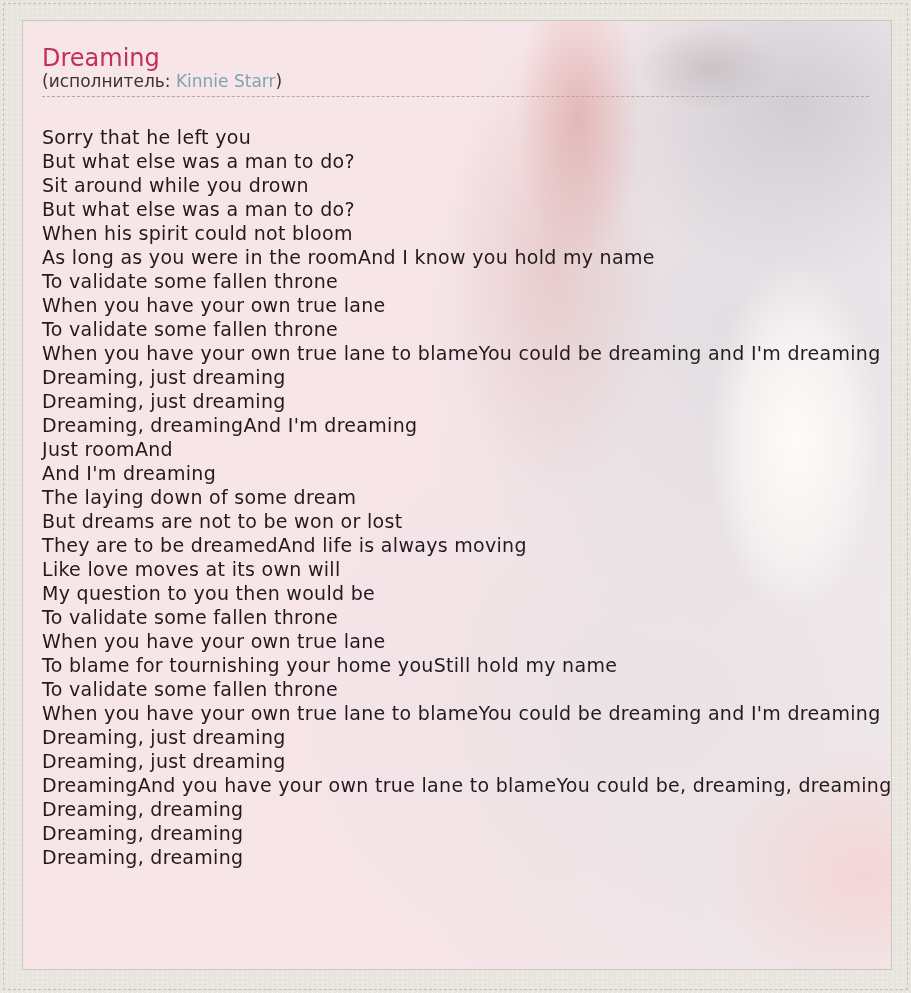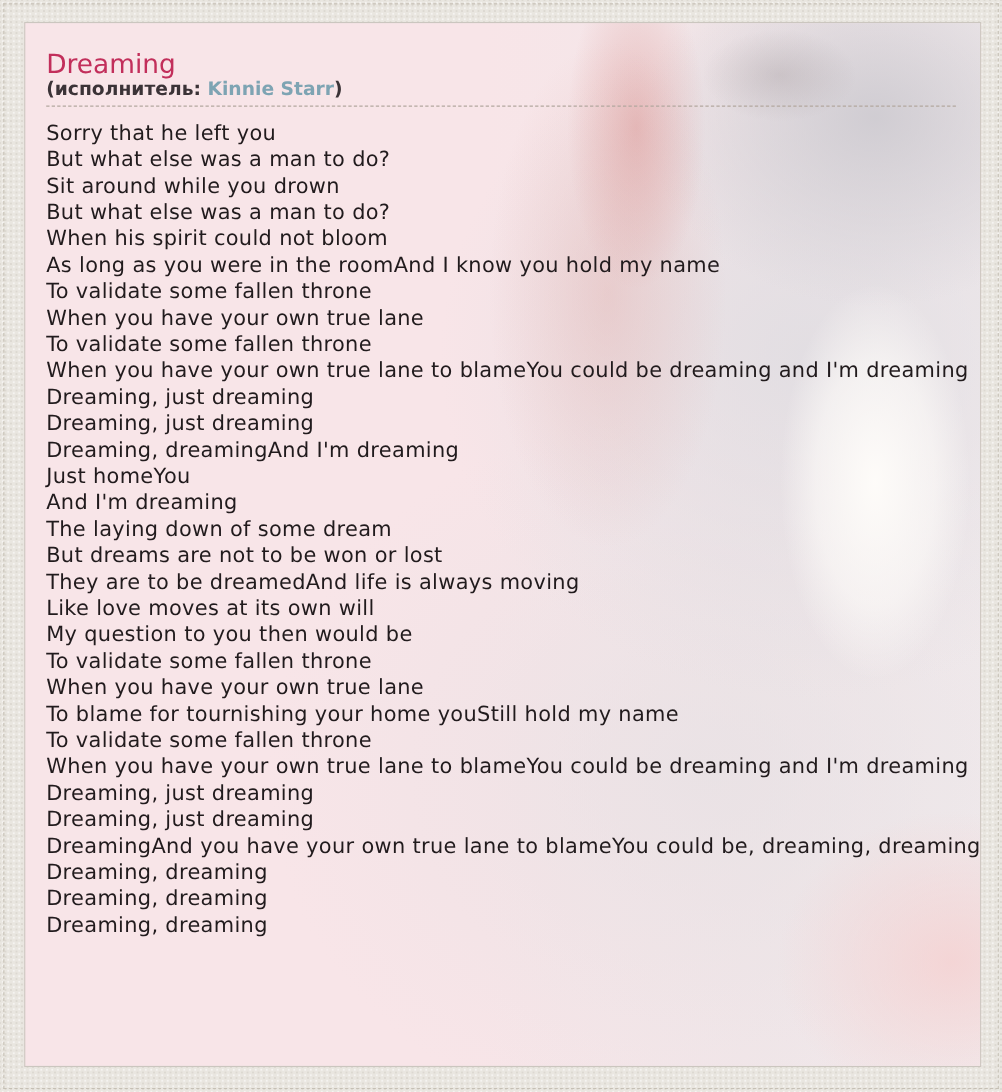--- a/index.html
+++ b/index.html
@@ -63,29 +63,28 @@
     font-weight: normal;
     color: var(--title, #c22f5b);
   }
   .artist-line {
     margin: 0 0 12px 0;
     font-size: 17px;
     line-height: 17px;
     padding-bottom: 6px;
     color: #3b3337;
     border-bottom: 1px dashed var(--separator, #b3a89f);
-    font-weight: bold;
   }
   .artist-link {
     color: var(--artist-link, #7ea4b3);
     text-decoration: none;
     cursor: pointer;
   }
   .lyrics {
-    margin-top: 12px;
+    margin-top: 28px;
     font-size: 19px;
     line-height: 24px;
     letter-spacing: 0.3px;
     color: var(--lyrics-text, #211b1d);
   }
   .lyric-line {
     white-space: pre;
     height: 24px;
   }
 </style>
@@ -106,21 +105,21 @@
         <div class="lyric-line">But what else was a man to do?</div>
         <div class="lyric-line">When his spirit could not bloom</div>
         <div class="lyric-line">As long as you were in the roomAnd I know you hold my name</div>
         <div class="lyric-line">To validate some fallen throne</div>
         <div class="lyric-line">When you have your own true lane</div>
         <div class="lyric-line">To validate some fallen throne</div>
         <div class="lyric-line">When you have your own true lane to blameYou could be dreaming and I'm dreaming</div>
         <div class="lyric-line">Dreaming, just dreaming</div>
         <div class="lyric-line">Dreaming, just dreaming</div>
         <div class="lyric-line">Dreaming, dreamingAnd I'm dreaming</div>
-        <div class="lyric-line">Just homeYou</div>
+        <div class="lyric-line">Just roomAnd</div>
         <div class="lyric-line">And I'm dreaming</div>
         <div class="lyric-line">The laying down of some dream</div>
         <div class="lyric-line">But dreams are not to be won or lost</div>
         <div class="lyric-line">They are to be dreamedAnd life is always moving</div>
         <div class="lyric-line">Like love moves at its own will</div>
         <div class="lyric-line">My question to you then would be</div>
         <div class="lyric-line">To validate some fallen throne</div>
         <div class="lyric-line">When you have your own true lane</div>
         <div class="lyric-line">To blame for tournishing your home youStill hold my name</div>
         <div class="lyric-line">To validate some fallen throne</div>

